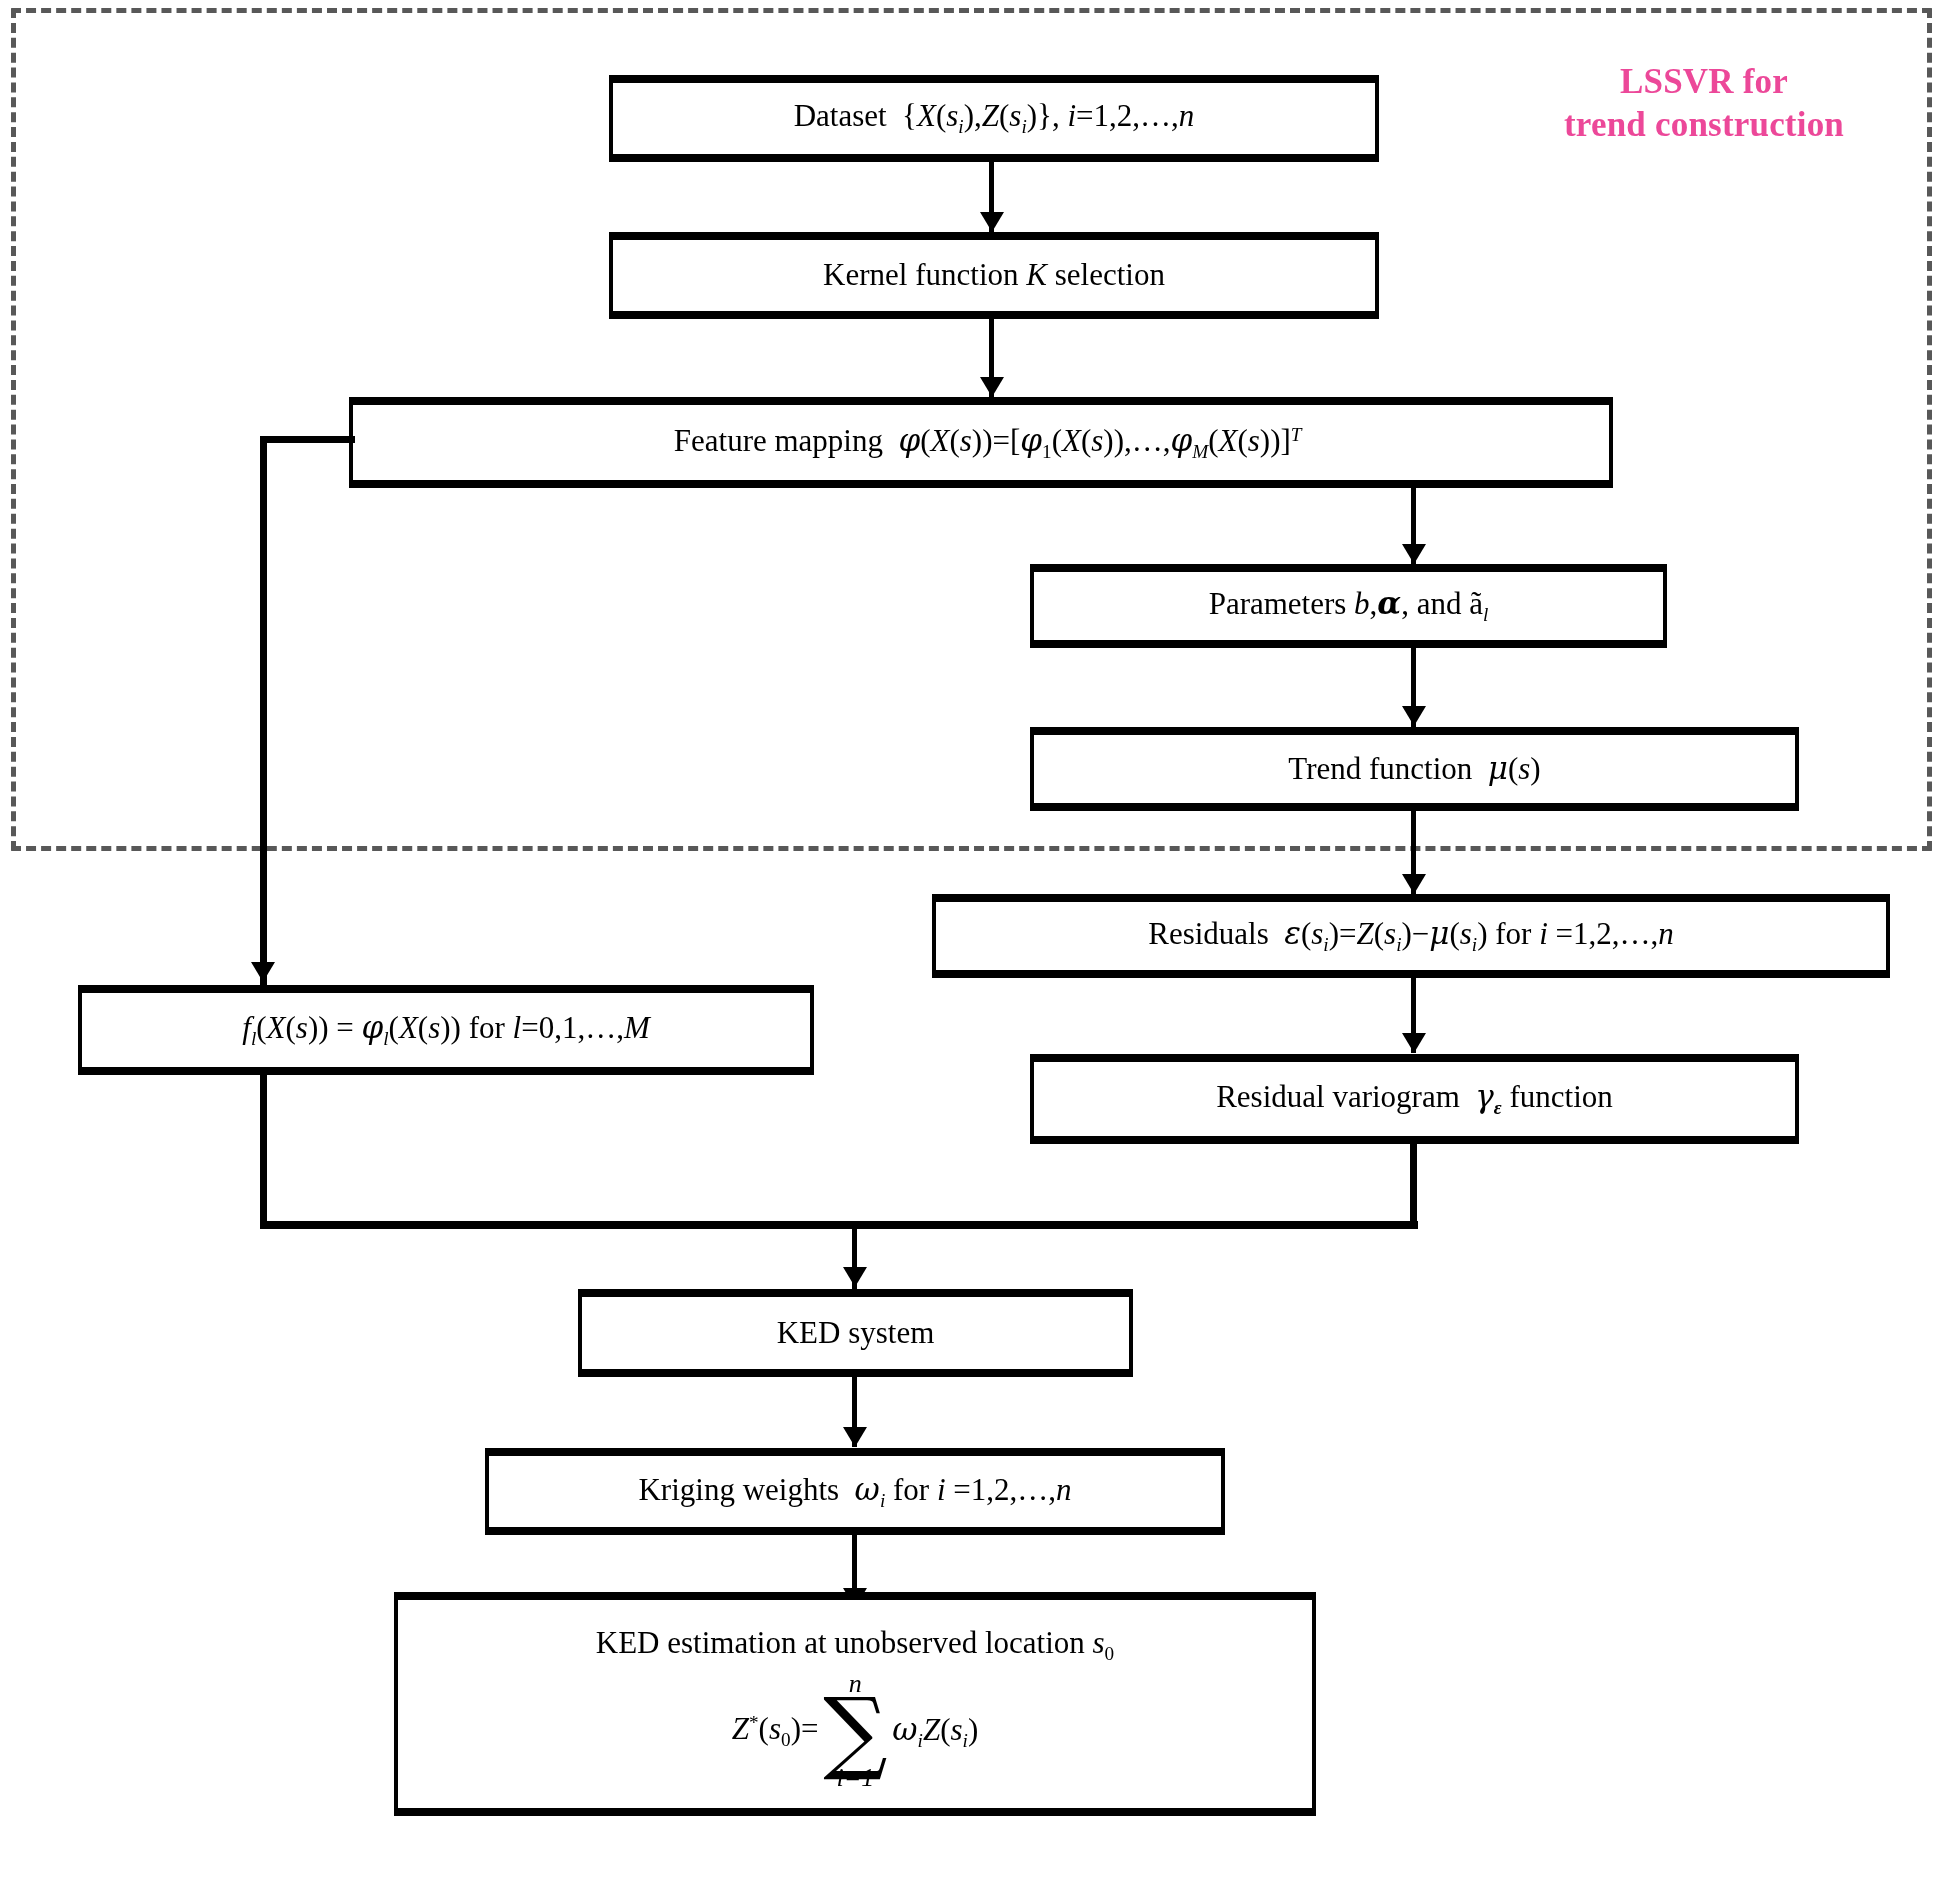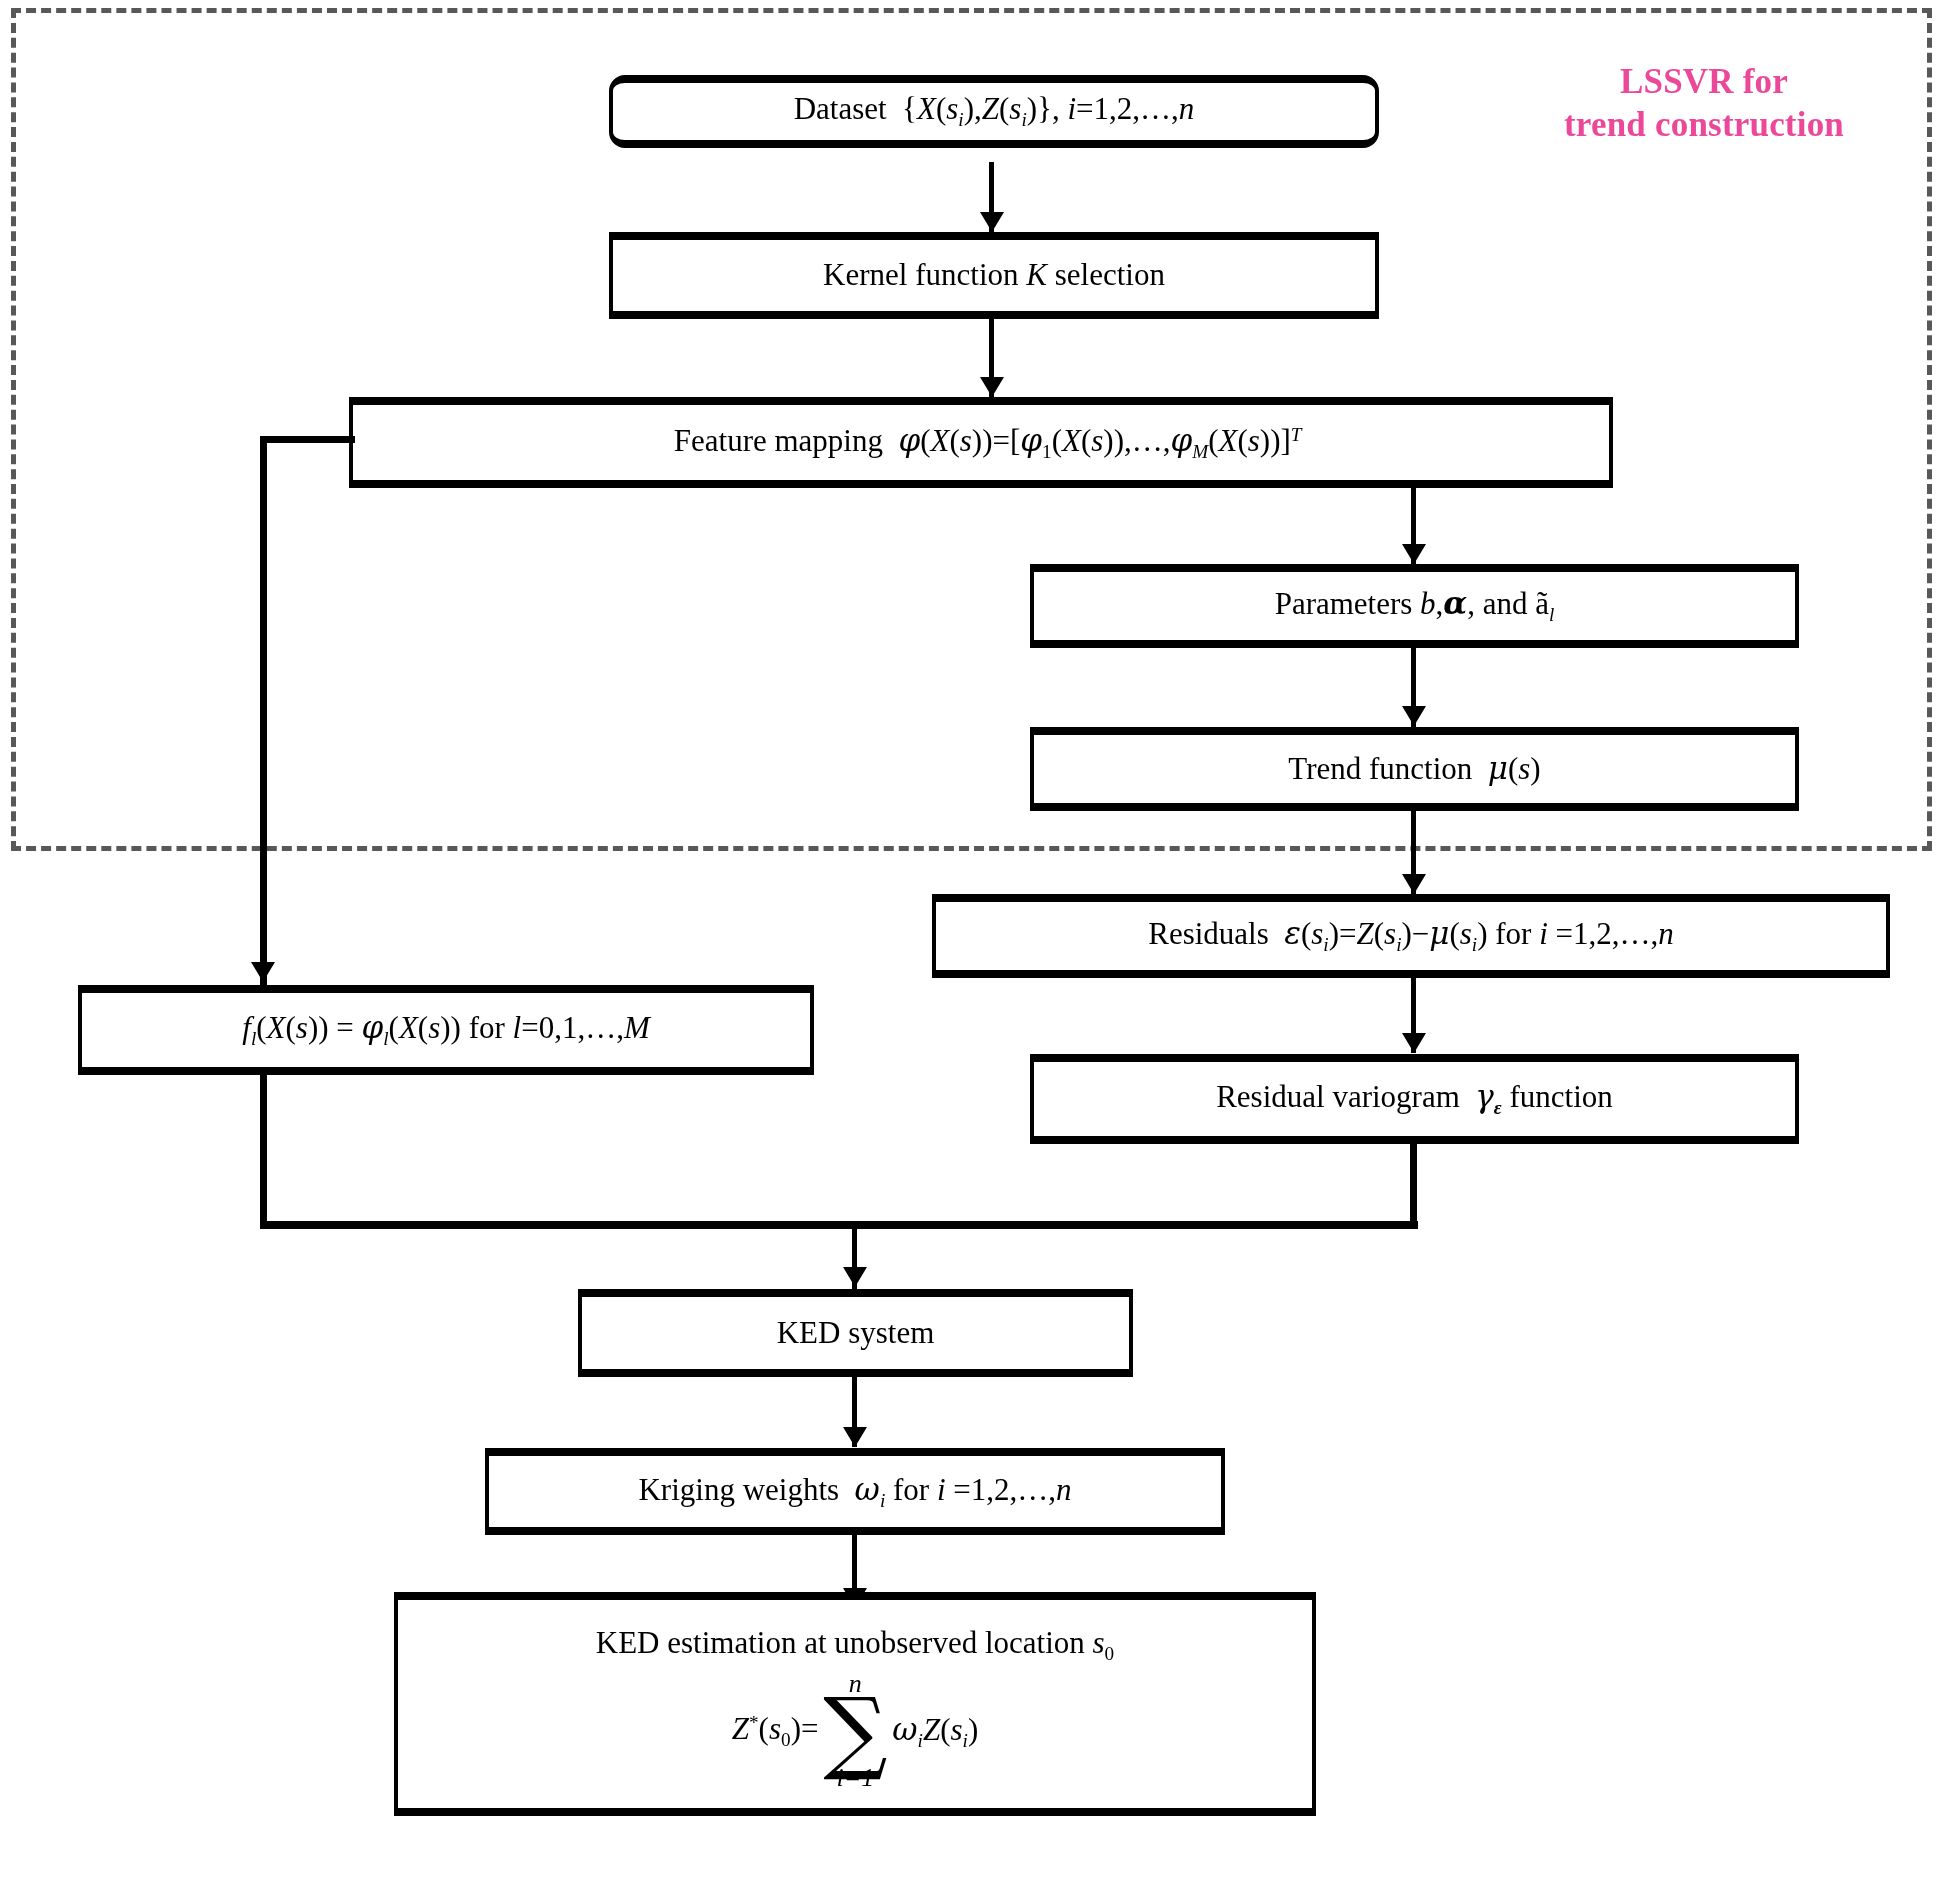--- a/index.html
+++ b/index.html
@@ -105,21 +105,21 @@
 
 <div id="stage">
 
   <div class="dashed-region"></div>
 
   <div class="region-title" style="left:1519px; top:61px; width:370px;">
     <div>LSSVR for</div>
     <div>trend construction</div>
   </div>
 
-  <div class="box" style="left:609px; top:75px; width:770px; height:73px;border-radius:16px;">
+  <div class="box" style="left:609px; top:75px; width:770px; height:87px;">
     <span>
       Dataset&nbsp; {<i class="v">X</i>(<i class="v">s</i><span class="sub">i</span>),<i class="v">Z</i>(<i class="v">s</i><span class="sub">i</span>)}, <i class="v">i</i>=1,2,…,<i class="v">n</i>
     </span>
   </div>
 
   <div class="ln" style="left:989px; top:162px; width:5.4px; height:70px;"></div>
   <div class="arrow-down" style="left:980px; top:212px;"></div>
 
   <div class="box" style="left:609px; top:232px; width:770px; height:87px;">
     <span>
@@ -136,21 +136,21 @@
     </span>
   </div>
 
   <div class="ln" style="left:260px; top:436px; width:95px; height:7.2px;"></div>
   <div class="ln" style="left:260px; top:436px; width:7.2px; height:549px;"></div>
   <div class="arrow-down" style="left:251px; top:962px;"></div>
 
   <div class="ln" style="left:1411px; top:488px; width:5.4px; height:76px;"></div>
   <div class="arrow-down" style="left:1402px; top:544px;"></div>
 
-  <div class="box" style="left:1030px; top:564px; width:769px; height:84px;">
+  <div class="box" style="left:1030px; top:564px; width:637px; height:84px;">
     <span>
       Parameters <i class="v">b</i>,<span class="gkb">α</span>, and ã<span class="sub">l</span>
     </span>
   </div>
 
   <div class="ln" style="left:1411px; top:648px; width:5.4px; height:79px;"></div>
   <div class="arrow-down" style="left:1402px; top:706px;"></div>
 
   <div class="box" style="left:1030px; top:727px; width:769px; height:84px;">
     <span>

